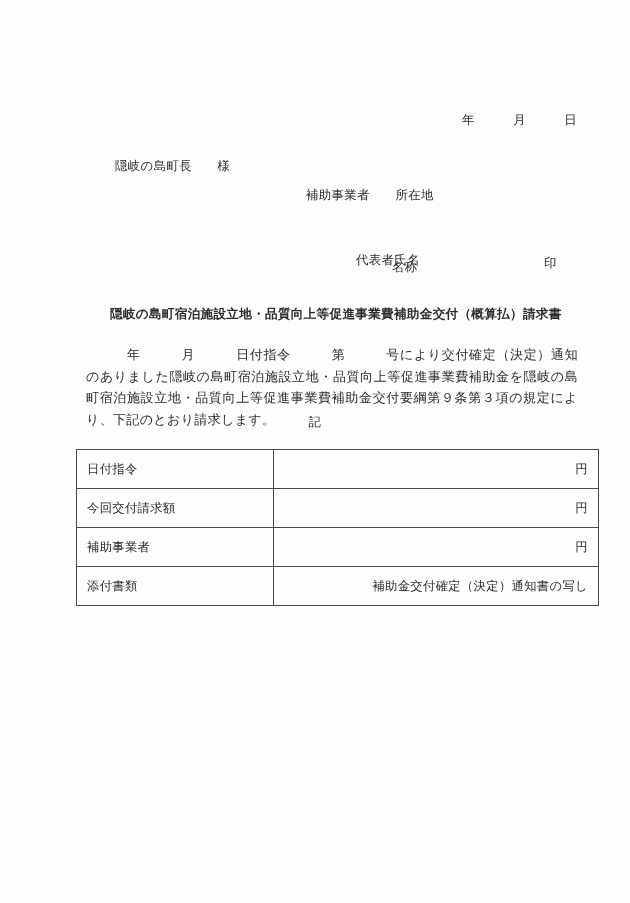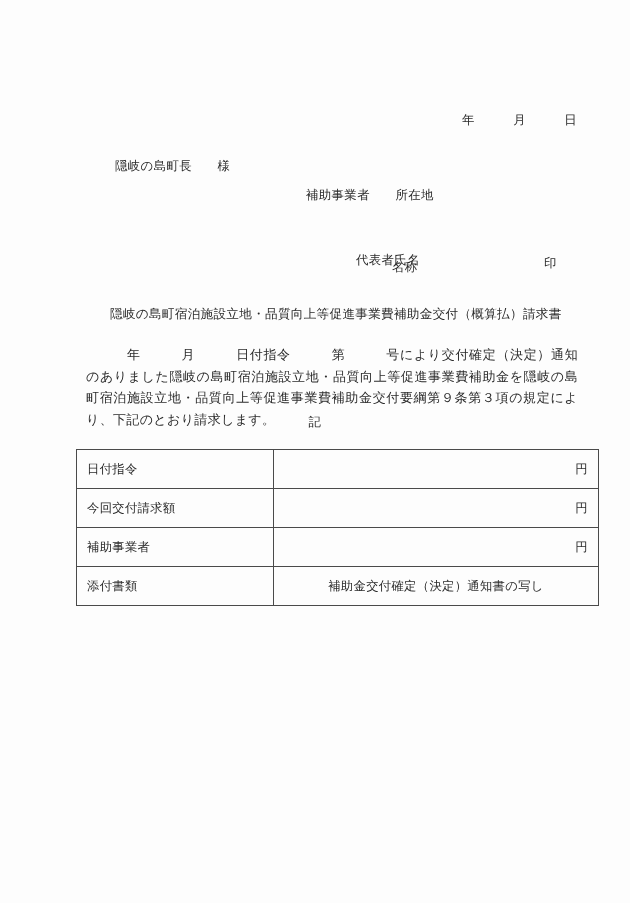--- a/index.html
+++ b/index.html
@@ -69,20 +69,21 @@
     left: 544px;
     top: 257px;
   }
 
   
   .doc-title {
     left: 110px;
     top: 308px;
     font-size: 12.6px;
     letter-spacing: 0.3px;
+    font-weight: bold;
   }
 
   
   .body-para {
     position: absolute;
     left: 86px;
     top: 344px;
     width: 492px;
     font-size: 13px;
     line-height: 21.5px;
@@ -129,21 +130,21 @@
     width: 176px;
     text-align: left;
   }
   td.col-value {
     width: 304px;
     text-align: right;
     padding-right: 20px;
   }
   td.col-value-left {
     width: 304px;
-    text-align: center;
+    text-align: right;
     padding-left: 12px;
   }
 </style>
 </head>
 <body>
 
 <div class="page">
 
 
   <div class="t date-line">年　　　月　　　日</div>

